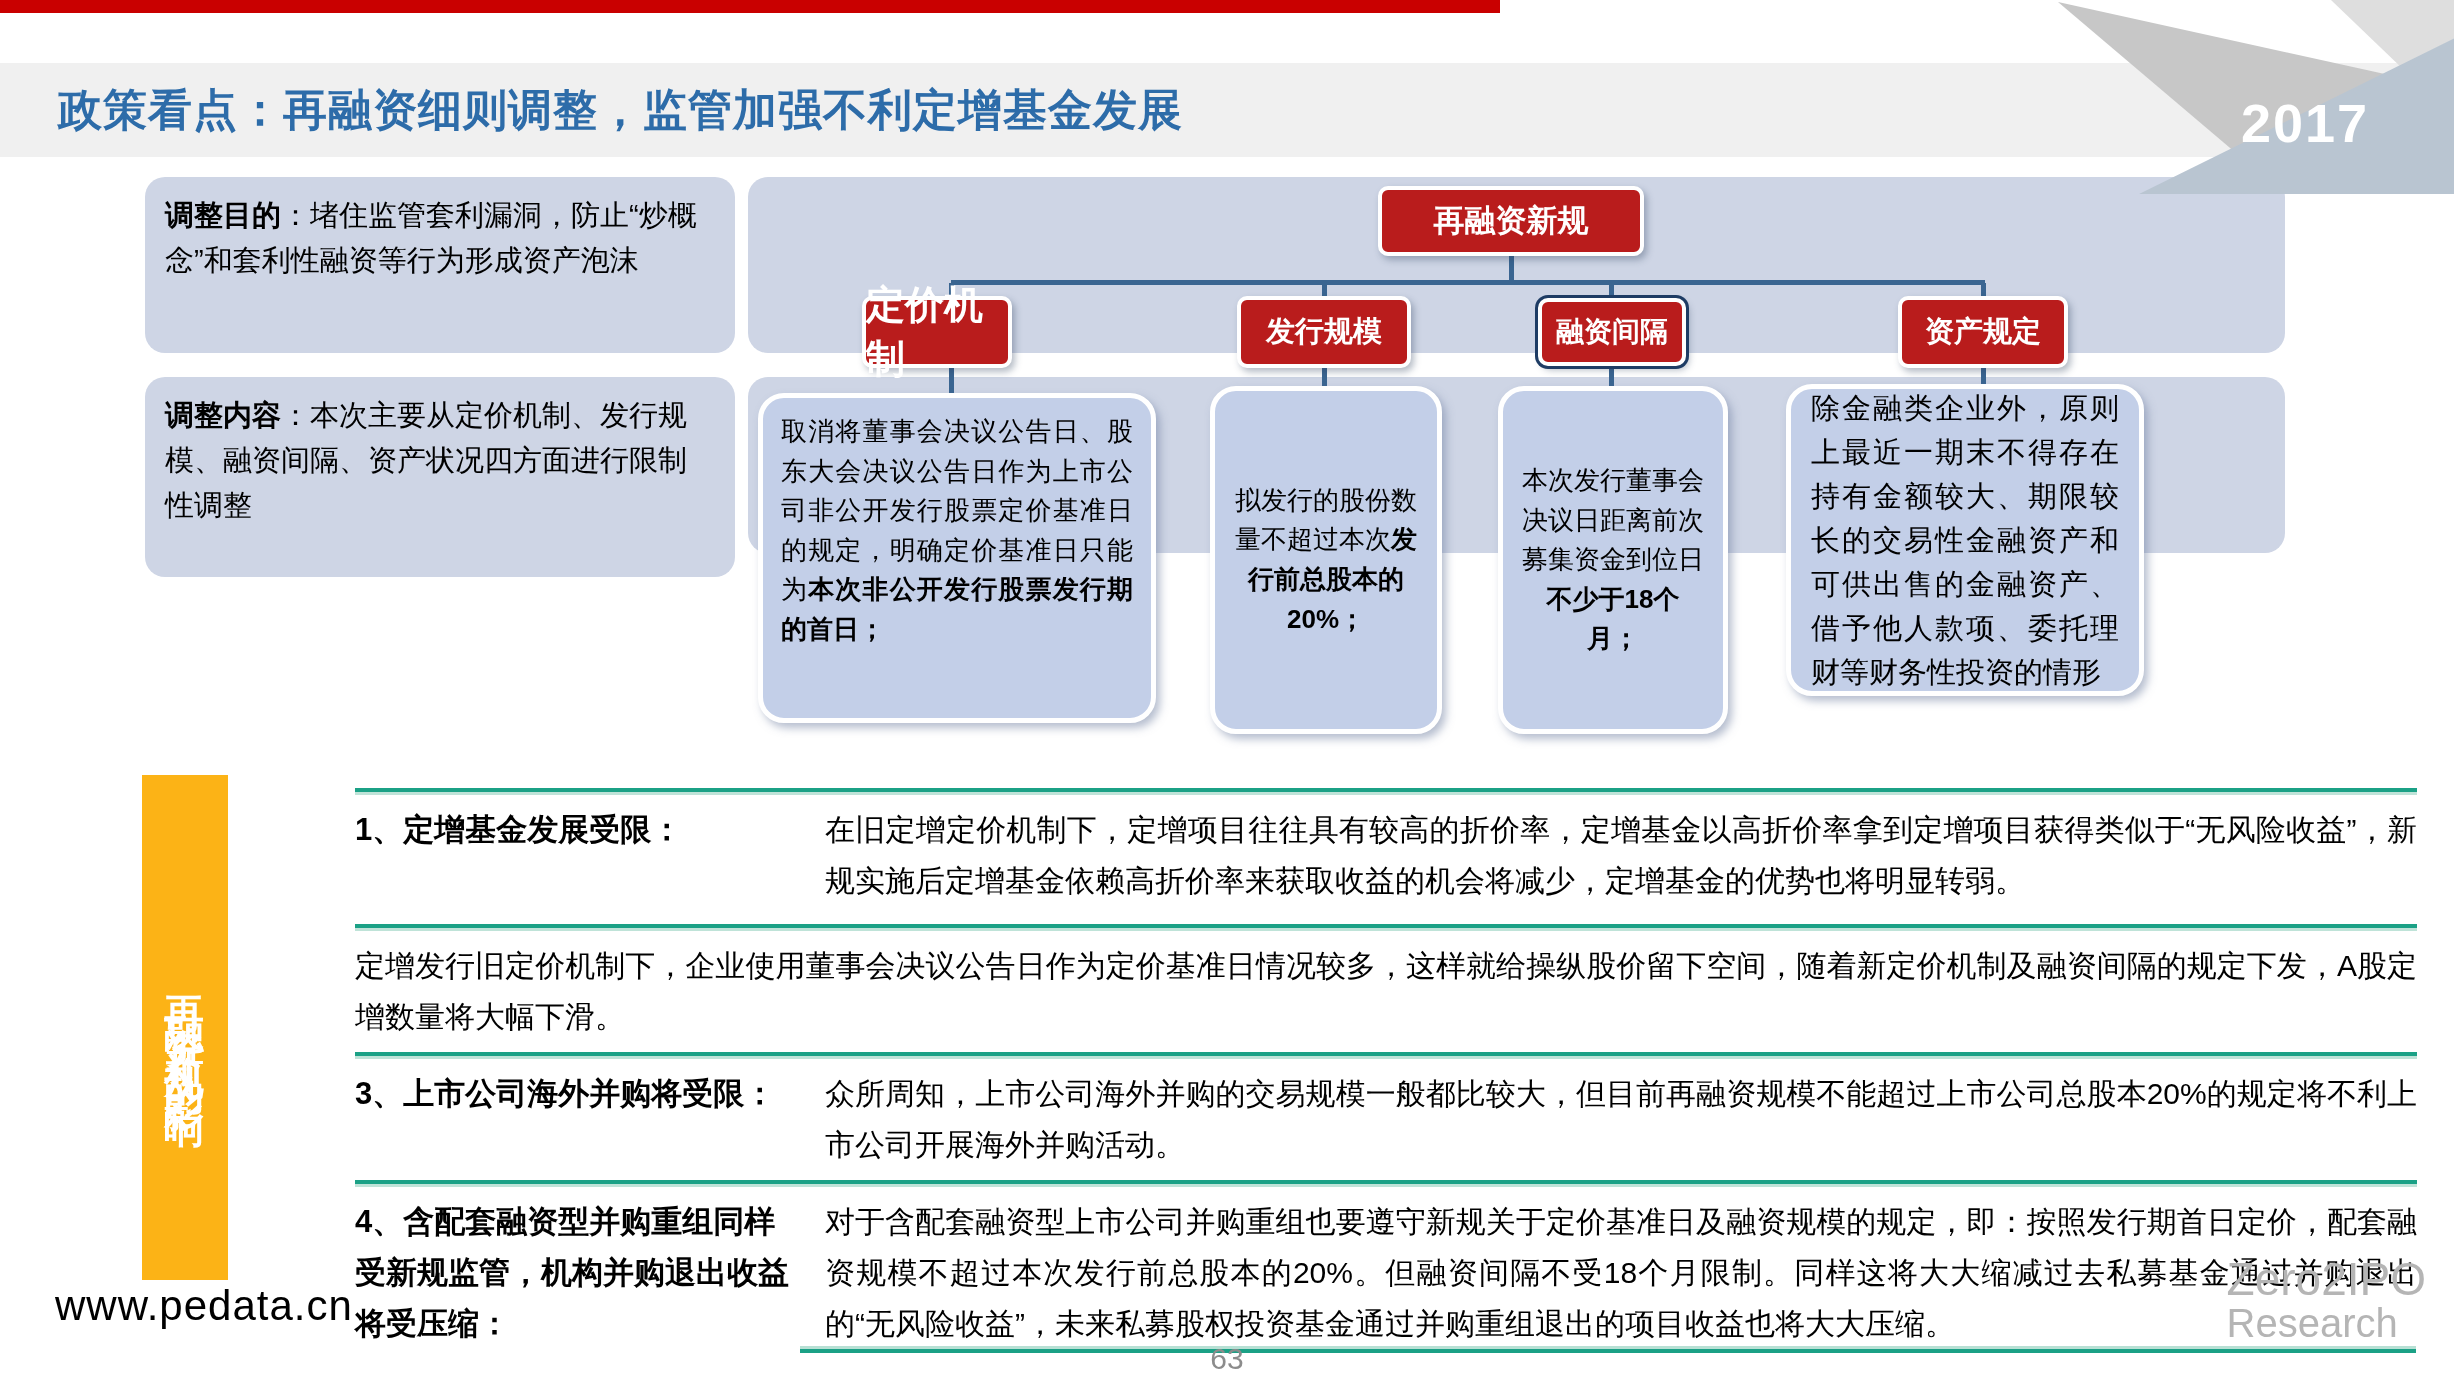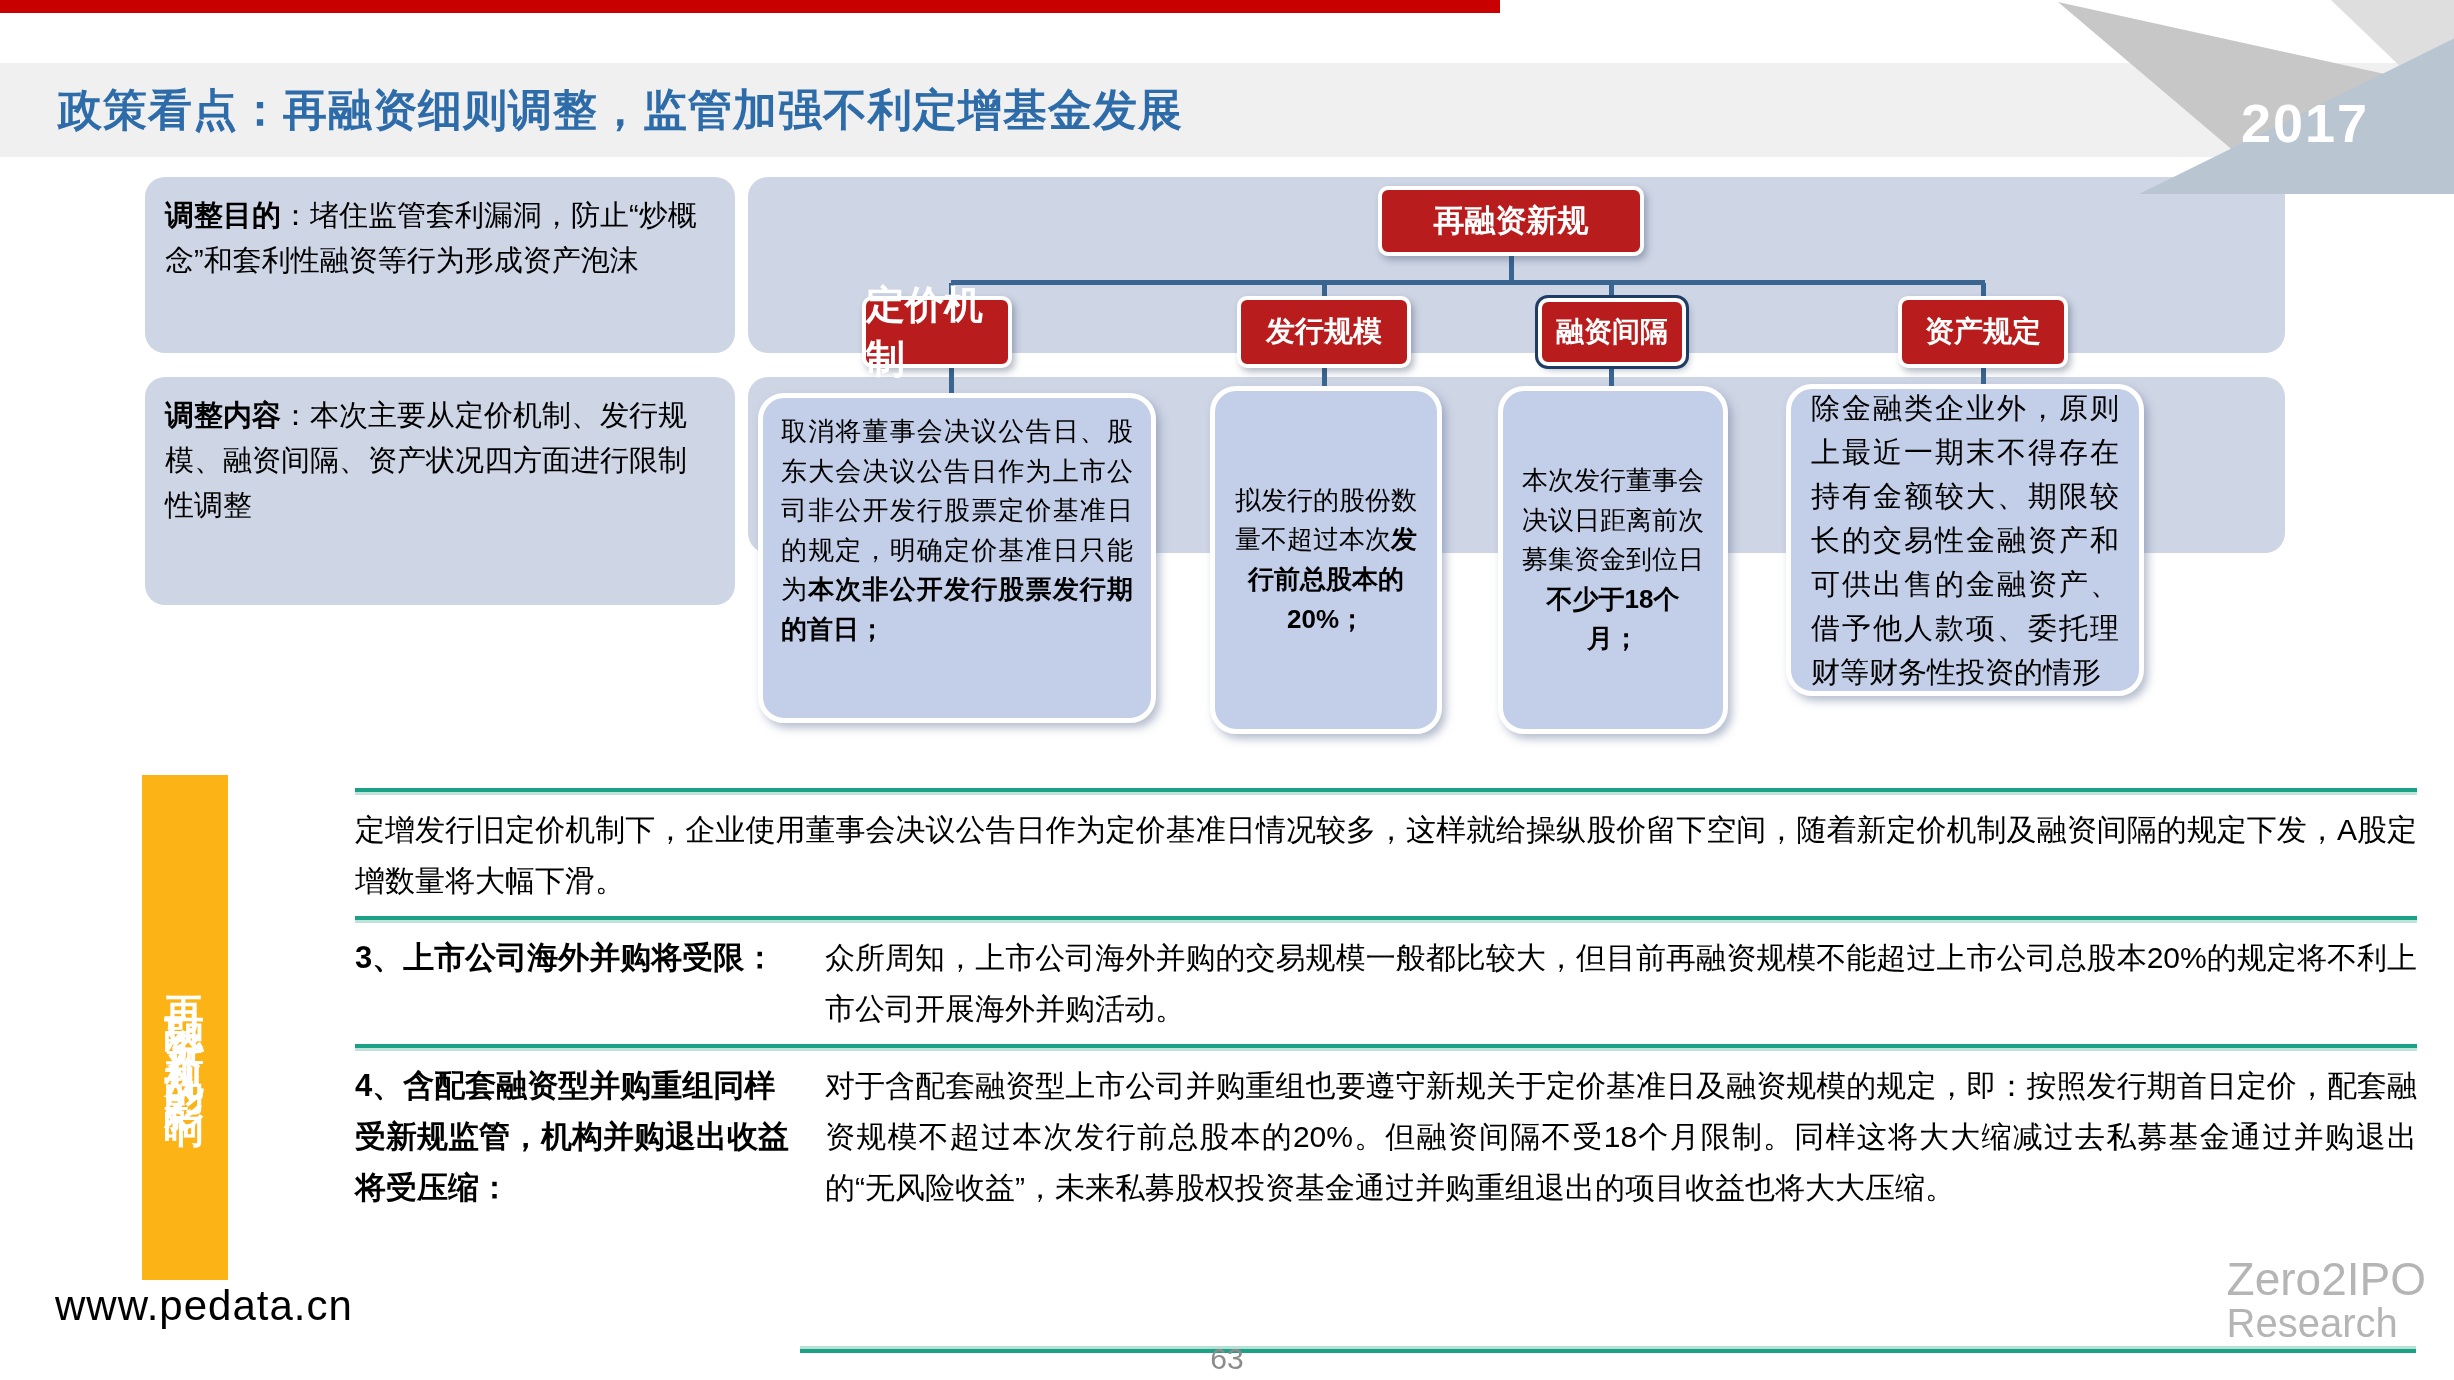--- a/index.html
+++ b/index.html
@@ -22,21 +22,21 @@
   .tri-b{left:2304px;top:0;width:150px;height:118px;background:#dedede;
          clip-path:polygon(18% 0,100% 0,100% 100%);z-index:5;}
   .tri-c{left:2126px;top:32px;width:328px;height:162px;background:#b9c5d1;
          clip-path:polygon(4% 100%,100% 4%,100% 100%);z-index:7;}
   .year{position:absolute;left:2210px;top:92px;width:190px;z-index:8;
         font-size:54px;font-weight:bold;color:#ffffff;text-align:center;letter-spacing:2px;}
   
   .panel{position:absolute;background:#ced5e5;border-radius:20px;}
   .info-box{padding:16px 20px;box-sizing:border-box;font-size:29px;line-height:1.55;}
   .info-1{left:145px;top:177px;width:590px;height:176px;}
-  .info-2{left:145px;top:377px;width:590px;height:228px;}
+  .info-2{left:145px;top:377px;width:590px;height:200px;}
   .flow-bg-1{left:748px;top:177px;width:1537px;height:176px;}
   .flow-bg-2{left:748px;top:377px;width:1537px;height:176px;}
   .b{font-weight:bold;}
   
   .node{
     position:absolute;background:#b91c1c;border:4px solid #ffffff;border-radius:10px;
     color:#ffffff;font-weight:bold;display:flex;align-items:center;justify-content:center;
     box-shadow:3px 4px 7px rgba(40,60,90,.35);box-sizing:border-box;z-index:3;
   }
   .root-node{left:1378px;top:186px;width:266px;height:70px;font-size:31px;}
@@ -162,20 +162,24 @@
 </div>
 <div class="desc desc-4">
   <div>
     <span>除金融类企业外，原则上最近一期末不得存在持有金额较大、期限较长的交易性金融资产和可供出售的金融资产、借予他人款项、委托理财等财务性投资的情形</span>
   </div>
 </div>
 
 <div class="side-label">再融资新规的影响</div>
 
 <div class="impact-table">
+  <div class="impact-row r1">
+    <div class="impact-label">1、定增基金发展受限：</div>
+    <div class="impact-text">在旧定增定价机制下，定增项目往往具有较高的折价率，定增基金以高折价率拿到定增项目获得类似于“无风险收益”，新规实施后定增基金依赖高折价率来获取收益的机会将减少，定增基金的优势也将明显转弱。</div>
+  </div>
   <div class="impact-row r2">
     <div class="impact-text">定增发行旧定价机制下，企业使用董事会决议公告日作为定价基准日情况较多，这样就给操纵股价留下空间，随着新定价机制及融资间隔的规定下发，A股定增数量将大幅下滑。</div>
   </div>
   <div class="impact-row r3">
     <div class="impact-label">3、上市公司海外并购将受限：</div>
     <div class="impact-text">众所周知，上市公司海外并购的交易规模一般都比较大，但目前再融资规模不能超过上市公司总股本20%的规定将不利上市公司开展海外并购活动。</div>
   </div>
   <div class="impact-row r4">
     <div class="impact-label">4、含配套融资型并购重组同样受新规监管，机构并购退出收益将受压缩：</div>
     <div class="impact-text">对于含配套融资型上市公司并购重组也要遵守新规关于定价基准日及融资规模的规定，即：按照发行期首日定价，配套融资规模不超过本次发行前总股本的20%。但融资间隔不受18个月限制。同样这将大大缩减过去私募基金通过并购退出的“无风险收益”，未来私募股权投资基金通过并购重组退出的项目收益也将大大压缩。</div>

